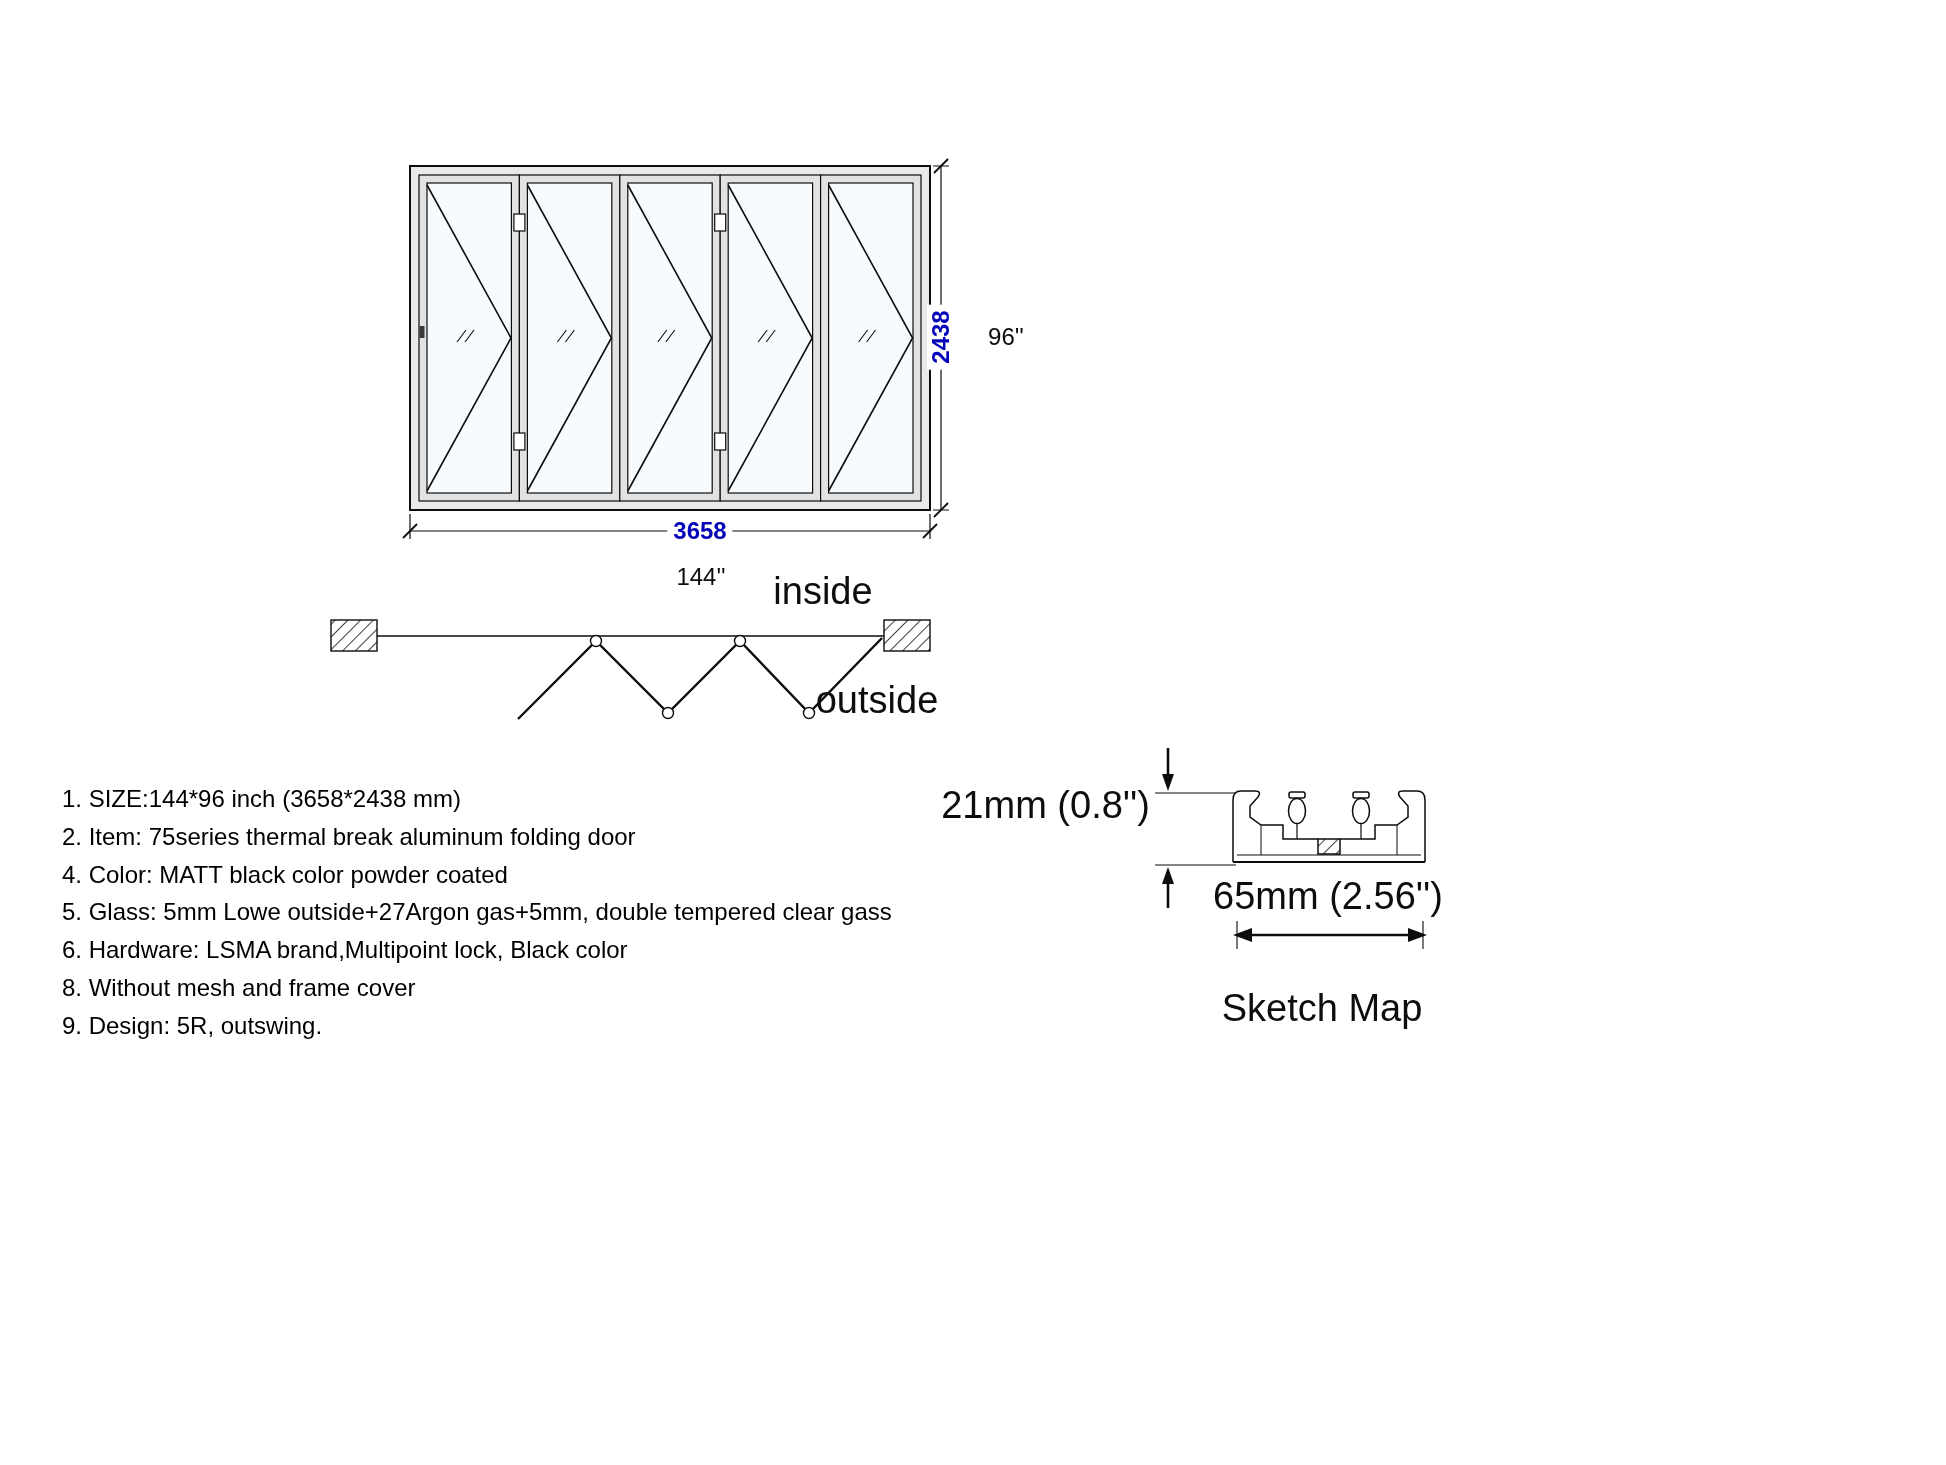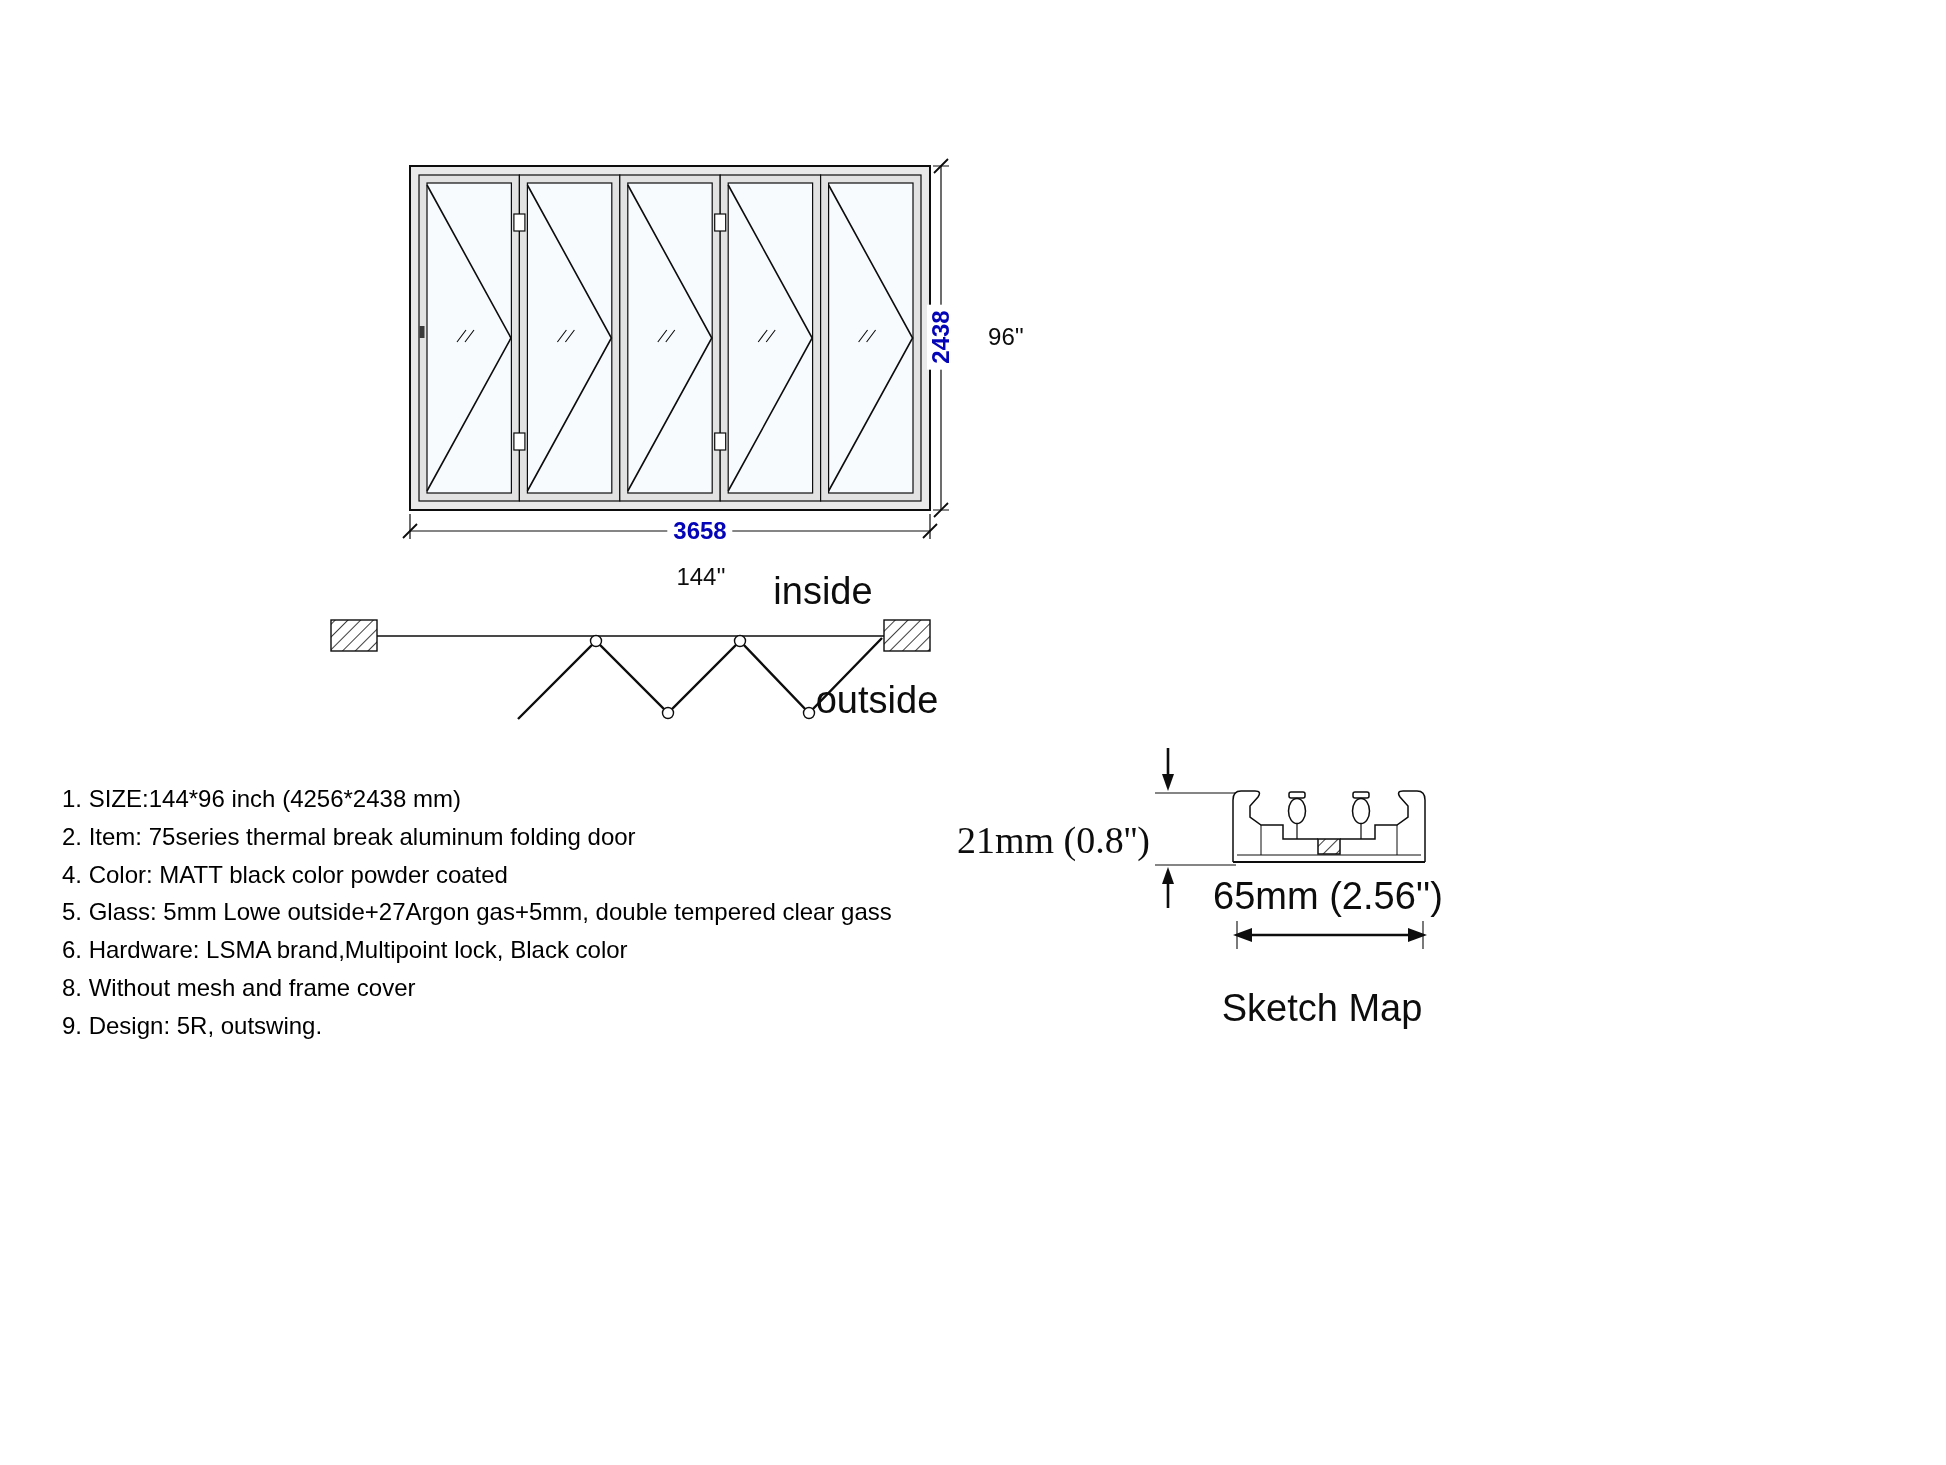--- a/index.html
+++ b/index.html
@@ -156,28 +156,28 @@
 
   <div class="lbl lbl-big" style="left:692px;top:577px;margin-left:9px;">144''</div>
 
   <div class="lbl lbl-big" style="left:1006px;top:337px;">96''</div>
 
   <div class="lbl lbl-med" style="left:823px;top:591px;">inside</div>
 
   <div class="lbl lbl-med" style="left:877px;top:700px;">outside</div>
 
   <div class="specs">
-    <div class="spec-line">1. SIZE:144*96 inch (4256*2438 mm)</div>
+    <div class="spec-line">1. SIZE:144*96 inch (3658*2438 mm)</div>
     <div class="spec-line">2. Item: 75series thermal break aluminum folding door</div>
     <div class="spec-line">4. Color: MATT black color powder coated</div>
     <div class="spec-line">5. Glass: 5mm Lowe outside+27Argon gas+5mm, double tempered clear gass</div>
     <div class="spec-line">6. Hardware: LSMA brand,Multipoint lock, Black color</div>
     <div class="spec-line">8. Without mesh and frame cover</div>
     <div class="spec-line">9. Design: 5R, outswing.</div>
   </div>
 
-  <div class="lbl lbl-med align-right" style="left:1150px;top:840px;font-family:Liberation Serif, serif;">21mm (0.8'')</div>
+  <div class="lbl lbl-med align-right" style="left:1150px;top:805px;">21mm (0.8'')</div>
 
   <div class="lbl lbl-med" style="left:1328px;top:896px;">65mm (2.56'')</div>
 
   <div class="lbl lbl-med" style="left:1322px;top:1008px;">Sketch Map</div>
 
 </div>
 
 </body></html>

